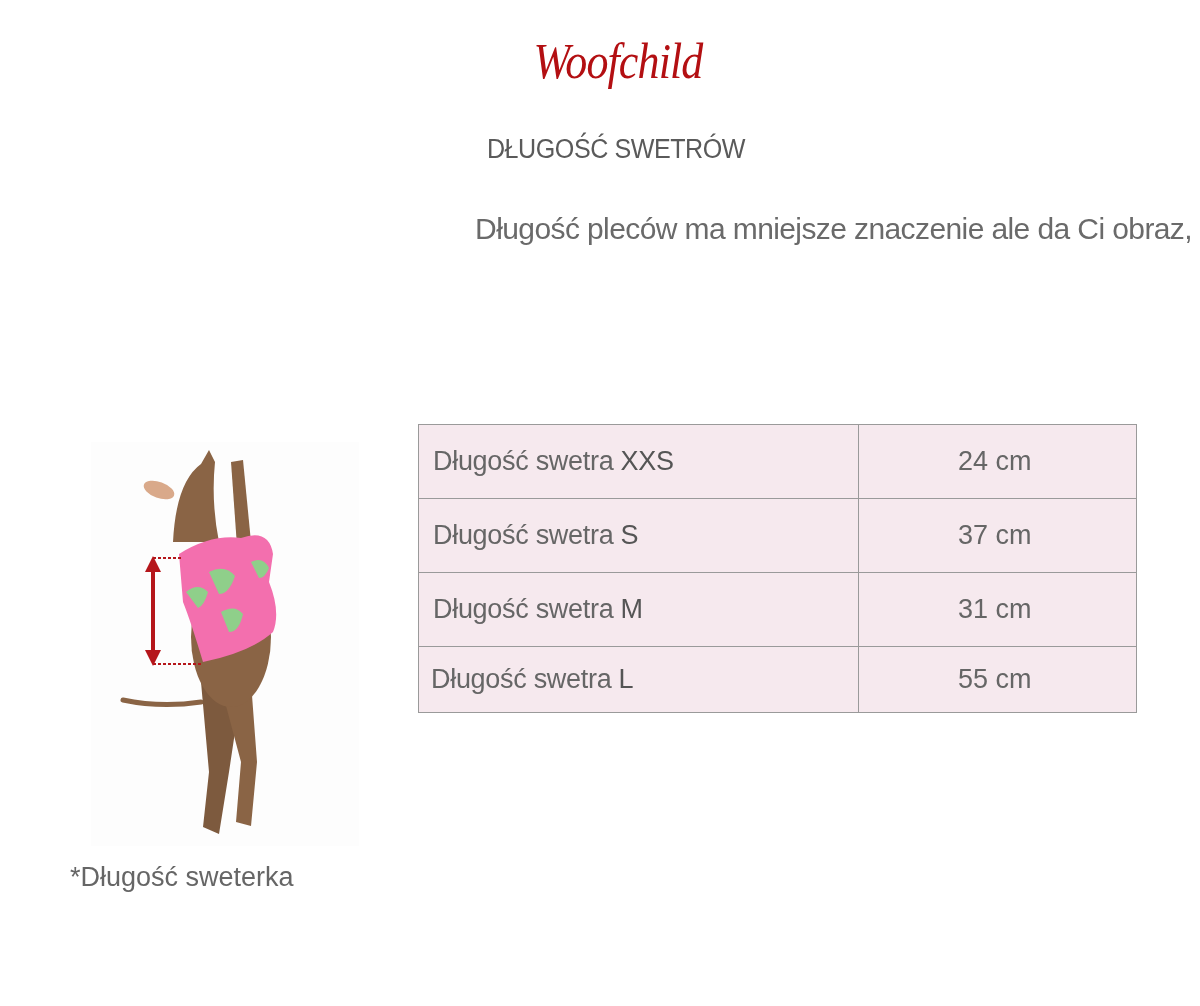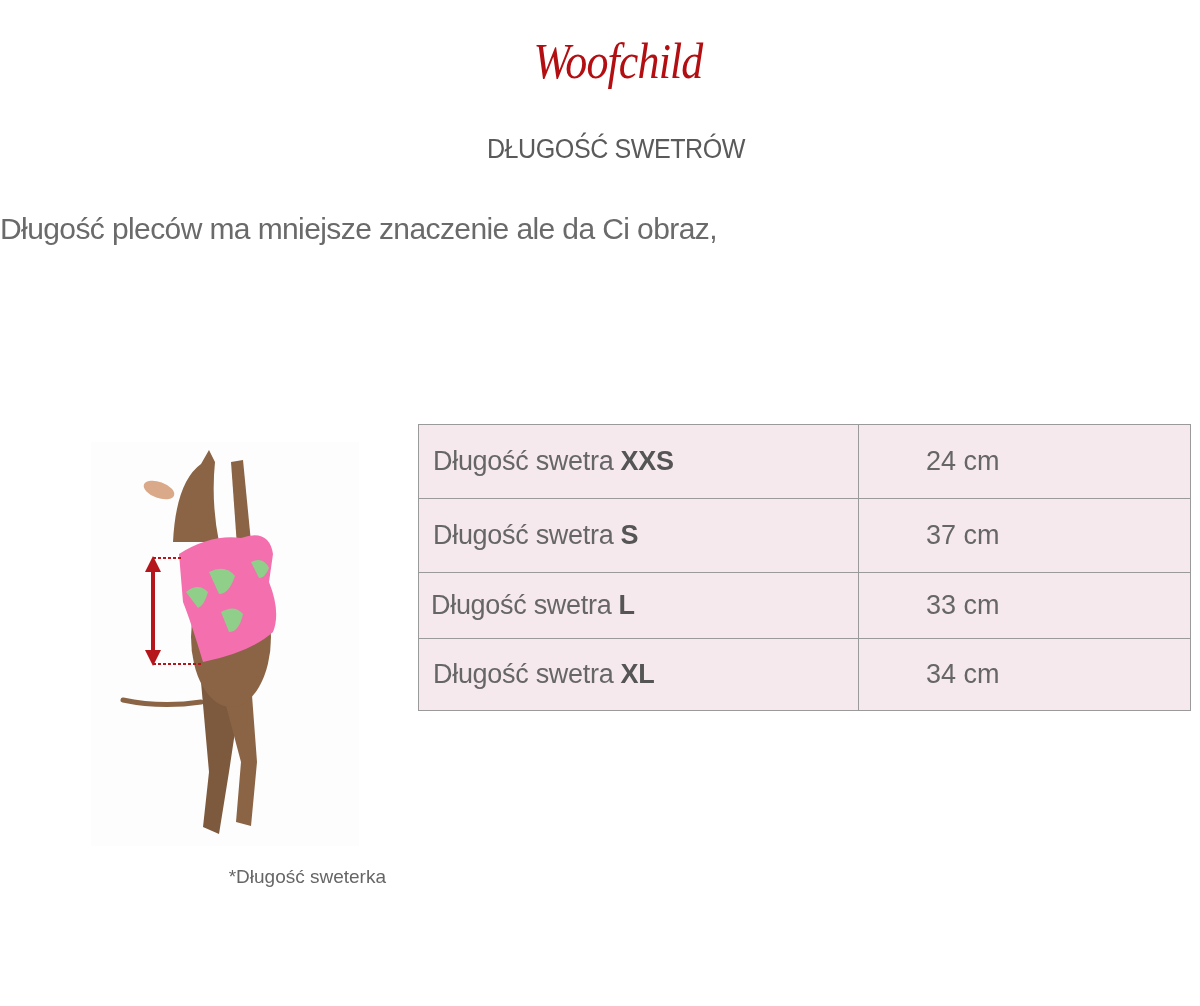--- a/index.html
+++ b/index.html
@@ -3,32 +3,32 @@
 <meta charset="utf-8">
 <style>
   html, body { margin:0; padding:0; background:#ffffff; }
   body { width:1200px; height:1006px; position:relative; overflow:hidden;
          font-family:"Liberation Sans", sans-serif; color:#666666; }
   .logo { position:absolute; left:0; top:32px; width:1236px; text-align:center;
           font-family:"Liberation Serif", serif; font-style:italic; font-size:50px;
           color:#b30f12; letter-spacing:-1px; transform:scaleX(0.88); transform-origin:center; }
   .title { position:absolute; left:0; top:134px; width:1232px; text-align:center;
            font-size:27px; color:#5a5a5a; letter-spacing:-0.5px; transform:scaleX(0.93); }
-  .intro { position:absolute; left:0; top:208px; width:1192px; text-align:left;
+  .intro { position:absolute; left:0; top:208px; width:1192px; text-align:right;
            font-size:30px; line-height:41px; color:#6a6a6a; letter-spacing:-0.6px; }
   .intro div { white-space:nowrap; }
   .dog-img { position:absolute; left:91px; top:442px; width:268px; height:404px; background:#fdfdfd; }
-  .caption { position:absolute; left:70px; top:858px; width:316px; text-align:right;
-             font-size:19px; line-height:38px; color:#666; }
+  .caption { position:absolute; left:70px; top:858px; width:316px; text-align:left;
+             font-size:27px; line-height:38px; color:#666; }
   table.size { position:absolute; left:418px; top:424px; border-collapse:collapse;
                background:#f6e9ee; }
   table.size td { border:1.5px solid #9a9a9a; font-size:27px; color:#666; padding:0; }
   table.size td.lbl { width:440px; padding-left:14px; box-sizing:border-box; letter-spacing:-0.3px; }
-  table.size td.val { width:332px; padding-left:67px; box-sizing:border-box;margin-left:24px; }
-  table.size td b { color:#555; font-weight:bold; }
+  table.size td.val { width:278px; padding-left:99px; box-sizing:border-box;margin-left:24px; }
+  table.size td b { color:#555; font-weight:normal; }
 </style>
 </head>
 <body>
 
 <div class="logo">Woofchild</div>
 <div class="title">DŁUGOŚĆ SWETRÓW</div>
 
 <div class="intro">
   <div>Długość pleców ma mniejsze znaczenie ale da Ci obraz,</div>
 </div>
@@ -69,22 +69,22 @@
 <table class="size">
   <tbody>
     <tr style="height:74px">
       <td class="lbl"><span>Długość swetra</span> <b>XXS</b></td>
       <td class="val">24 cm</td>
     </tr>
     <tr style="height:74px">
       <td class="lbl"><span>Długość swetra</span> <b>S</b></td>
       <td class="val">37 cm</td>
     </tr>
+    <tr style="height:74px">
+      <td class="lbl"><span>Długość swetra</span> <b>M</b></td>
+      <td class="val">31 cm</td>
+    </tr>
     <tr style="height:66px">
       <td class="lbl" style="padding-left:12px"><span>Długość swetra</span> <b>L</b></td>
-      <td class="val">33 cm</td>
-    </tr>
-    <tr style="height:72px">
-      <td class="lbl"><span>Długość swetra</span> <b>XL</b></td>
-      <td class="val">34 cm</td>
+      <td class="val">55 cm</td>
     </tr>
   </tbody>
 </table>
 
 </body></html>

